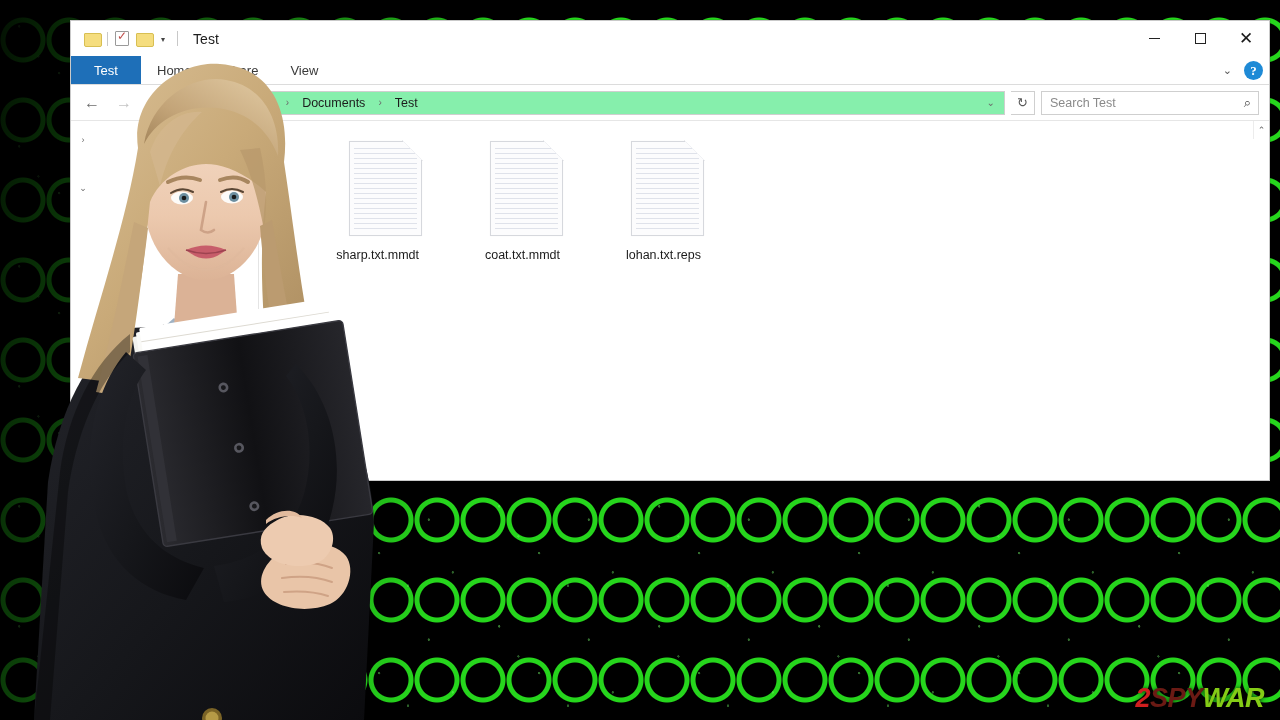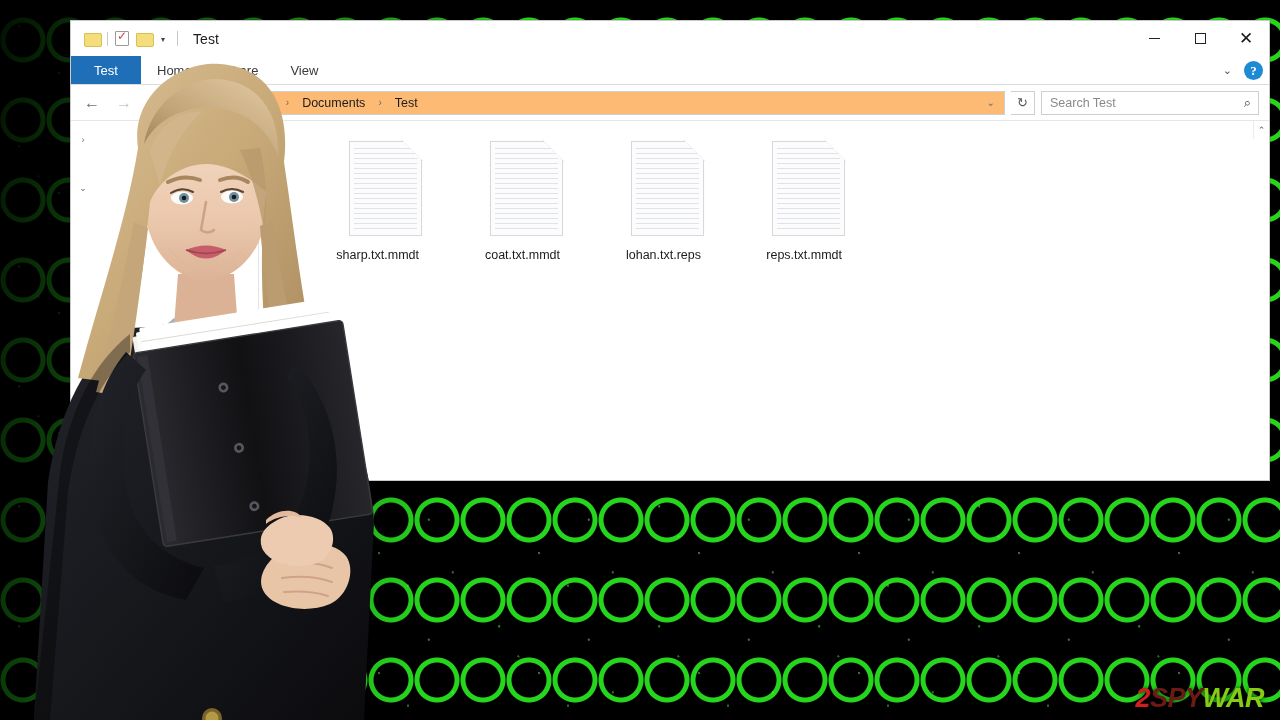--- a/index.html
+++ b/index.html
@@ -139,21 +139,21 @@
     padding: 0 10px 0 8px; gap: 6px;
     border-bottom:1px solid #e6e6e6;
   }
   .nav-btn {
     width:26px; height:26px; display:flex; align-items:center; justify-content:center;
     color:#6d6d6d; font-size:16px;
   }
   .nav-btn.dim { color:#c4c4c4; }
   .addr-field {
     flex: 1; height: 24px; margin-left:4px;
-    border:1px solid #cfcfcf; background:#fdba74;
+    border:1px solid #cfcfcf; background:#86efac;
     display:flex; align-items:center; gap:8px;
     padding: 0 2px 0 6px;
     min-width: 0;
   }
   .crumb-ico {
     width:15px; height:13px; position:relative; flex:0 0 auto;
   }
   .crumb-ico:before {
     content:""; position:absolute; left:0; top:0; width:15px; height:12px;
     background:#f5dd7e; border:1px solid #dcc255; border-radius:1px;
@@ -382,29 +382,20 @@
           <div class="file-item">
             <div class="txt-icon">
               <div class="page"></div>
                 <div class="lines"></div>
               <div class="fold-edge"></div>
                 <div class="fold"></div>
             </div>
             <div class="fname">lohan.txt.reps</div>
           </div>
 
-          <div class="file-item">
-            <div class="txt-icon">
-              <div class="page"></div>
-                <div class="lines"></div>
-              <div class="fold-edge"></div>
-                <div class="fold"></div>
-            </div>
-            <div class="fname">reps.txt.mmdt</div>
-          </div>
 
 
         </div>
       </div>
     </div>
 
   </div>
 
   <svg id="woman" viewBox="0 0 380 668" xmlns="http://www.w3.org/2000/svg">
     <defs>

